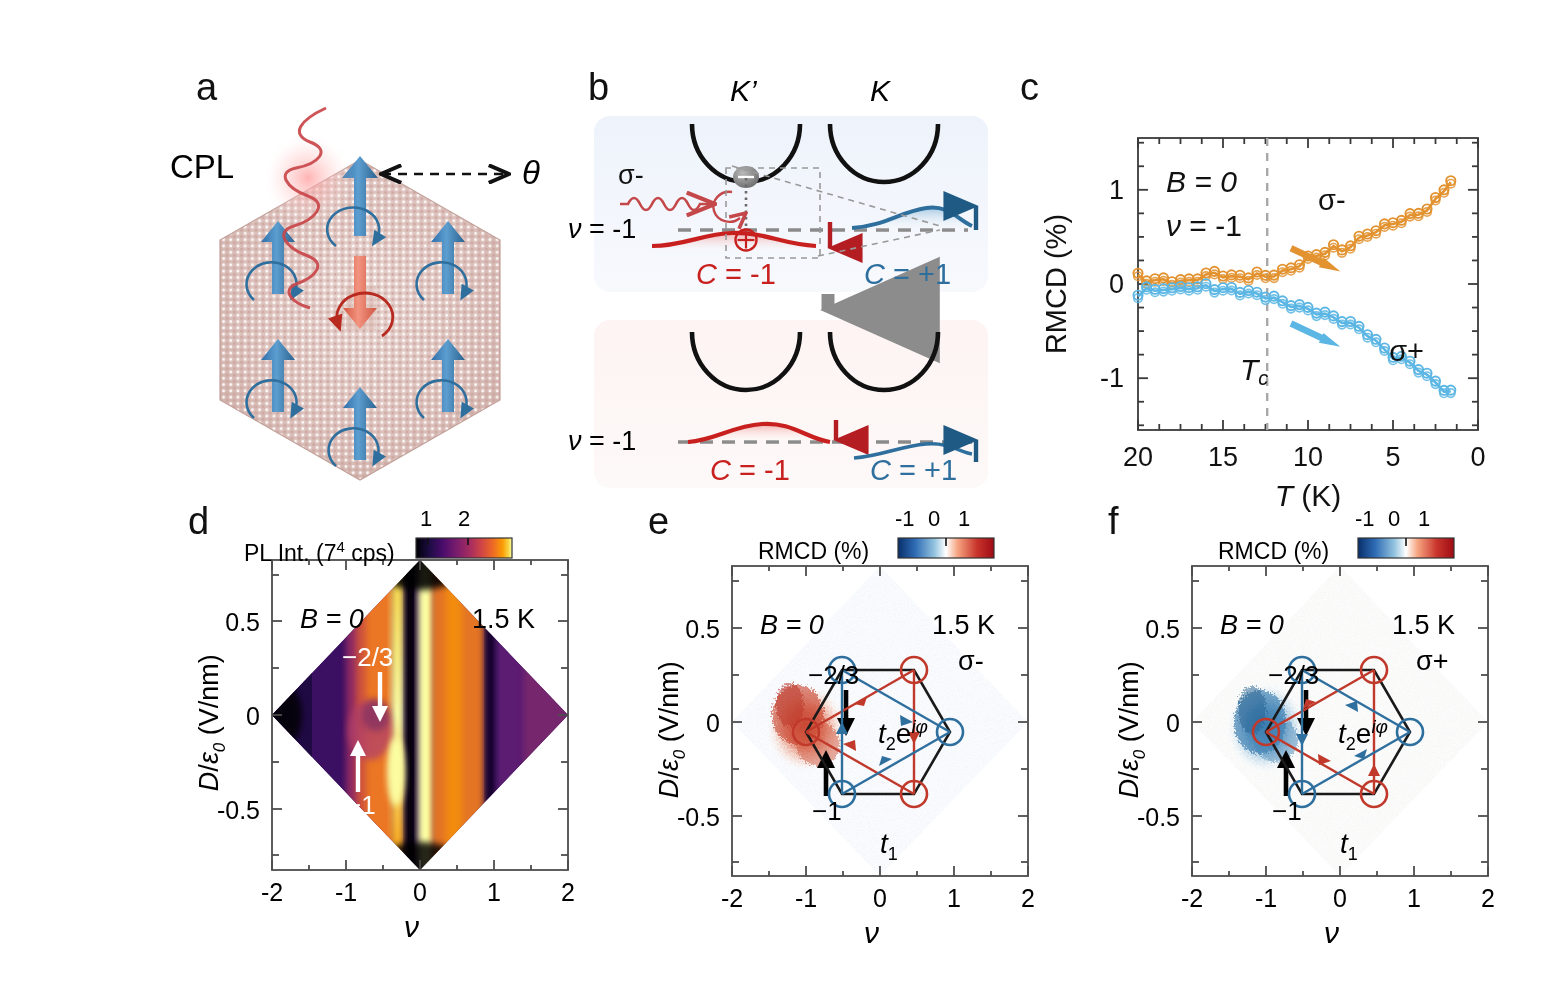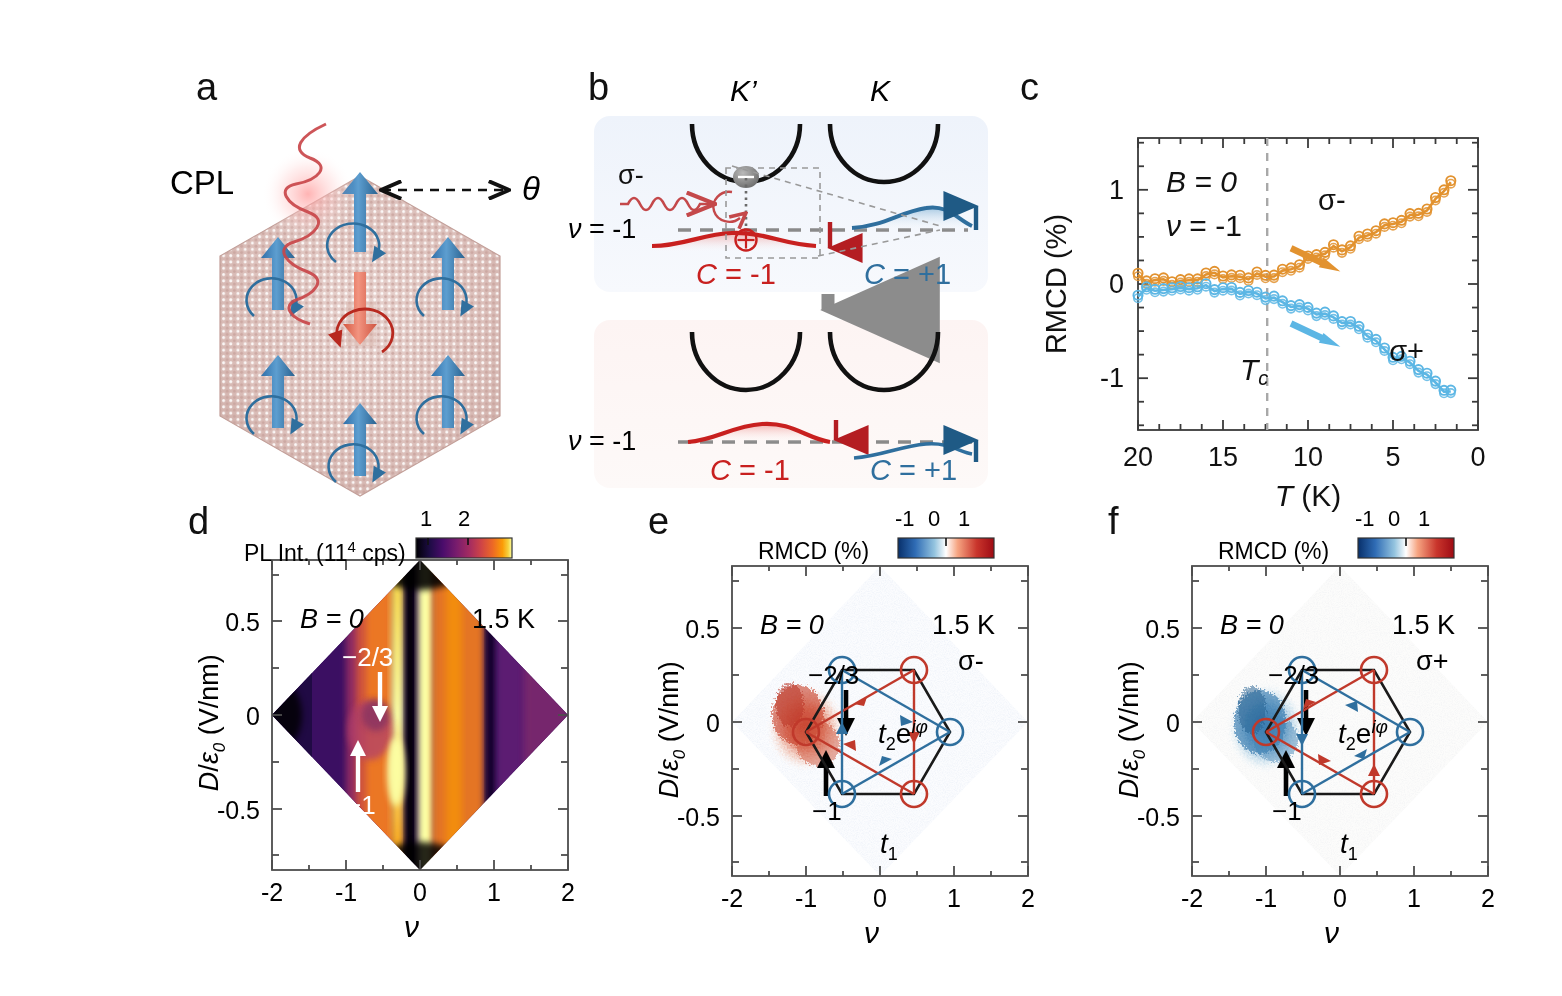--- a/index.html
+++ b/index.html
@@ -18,21 +18,21 @@
   .cbnum{position:absolute;font-size:22px;white-space:nowrap;}
   .annot{position:absolute;white-space:nowrap;}
   .wht{color:#fff;}
 </style>
 </head>
 <body>
 
 <div class="fig">
 
 <div class="plabel" style="left:196px;top:66px;">a</div>
-<div class="panel" style="left:150px;top:84px;width:420px;height:420px;">
+<div class="panel" style="left:150px;top:68px;width:420px;height:420px;">
   <svg width="420" height="420" viewBox="0 0 420 420">
     <defs>
       <radialGradient id="glow" cx="50%" cy="50%" r="50%">
         <stop offset="0%" stop-color="#ff9a9a" stop-opacity="0.75"></stop>
         <stop offset="60%" stop-color="#ffc9c9" stop-opacity="0.30"></stop>
         <stop offset="100%" stop-color="#ffffff" stop-opacity="0"></stop>
       </radialGradient>
       <linearGradient id="arrUp" x1="0" y1="0" x2="1" y2="0">
         <stop offset="0%" stop-color="#2f6ea8"></stop>
             <stop offset="45%" stop-color="#5d9ed0"></stop>
@@ -497,21 +497,21 @@
         <text x="311.8" y="130" font-size="29" font-family="&quot;Liberation Sans&quot;, sans-serif" fill="#111" text-anchor="middle">σ-</text>
         <text x="386.6" y="281.23870967741937" font-size="29" font-family="&quot;Liberation Sans&quot;, sans-serif" fill="#111" text-anchor="middle">σ+</text>
         <text x="220" y="300.0774193548387" font-size="30" font-family="&quot;Liberation Sans&quot;, sans-serif" fill="#111"><tspan font-style="italic">T</tspan><tspan font-style="italic" font-size="20" baseline-shift="-26%">c</tspan></text>
       </svg>
 </div>
 
 <div class="plabel" style="left:188px;top:500px;">d</div>
 <div class="panel" style="left:180px;top:500px;width:440px;height:490px;">
 
   <div class="cbcap" style="left:64px;top:38px;">
-    <span>PL Int. (11</span><sup style="font-size:15px;">4</sup><span> cps)</span>
+    <span>PL Int. (7</span><sup style="font-size:15px;">4</sup><span> cps)</span>
   </div>
   <div class="cbnum" style="left:240px;top:6px;">1</div>
   <div class="cbnum" style="left:278px;top:6px;">2</div>
   <svg width="440" height="490" viewBox="0 0 440 490">
     <defs>
       <linearGradient id="infernoCB" x1="0" y1="0" x2="1" y2="0">
         <stop offset="0%" stop-color="#000004"></stop>
         <stop offset="14%" stop-color="#1d0c44"></stop>
         <stop offset="28%" stop-color="#4a0c6b"></stop>
         <stop offset="42%" stop-color="#781c6d"></stop>

